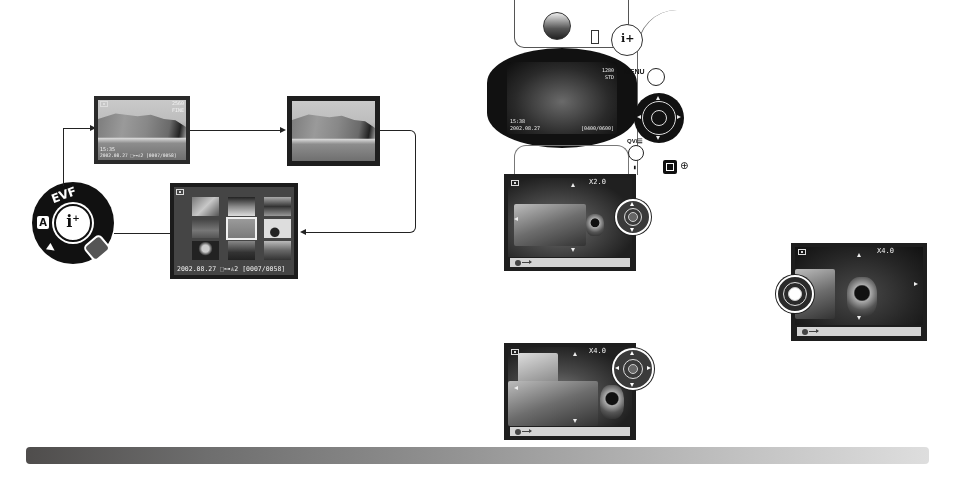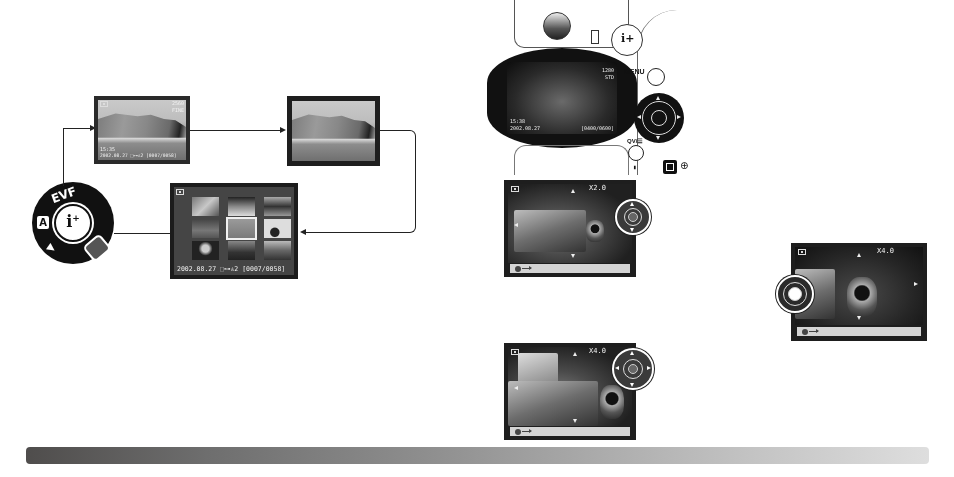--- a/index.html
+++ b/index.html
@@ -161,21 +161,21 @@
   <div class="abs" style="left:140px; top:137px; font-family:'Liberation Sans',sans-serif; font-size:6px; font-weight:bold;">QV/☰</div>
   <div class="abs" style="left:141px; top:145px; width:16px; height:16px; border-radius:50%; border:1.5px solid #222; background:#fff;"></div>
   <div class="abs" style="left:146px; top:163px; font-size:6px;">▮</div>
 
   <div class="abs" style="left:176px; top:160px; width:14px; height:14px; background:#111; border-radius:2px;">
     <div class="abs" style="left:3px; top:3px; width:8px; height:8px; border:1.5px solid #fff;"></div>
   </div>
   <div class="abs" style="left:193px; top:160px; font-size:10px; font-family:'DejaVu Sans',sans-serif;">⊕</div>
 </div>
 
-<div class="lcd" style="left:504px; top:180px; width:132px; height:97px; background:#1e1e1e;">
+<div class="lcd" style="left:504px; top:174px; width:132px; height:97px; background:#1e1e1e;">
   <div class="photo still" style="left:4px; top:4px; width:124px; height:79px;">
     <div class="box" style="left:6px; top:26px; width:72px; height:42px;"></div>
     <div class="jar" style="left:78px; top:36px; width:18px; height:22px;"></div>
   </div>
   <div class="mode-icon" style="left:7px; top:6px;"></div>
   <div class="lcd-text" style="left:85px; top:5px; font-size:7px;">X2.0</div>
   <div class="tri up" style="left:67px; top:9px;"></div>
   <div class="tri down" style="left:67px; top:74px;"></div>
   <div class="tri left" style="left:10px; top:43px;"></div>
   <div class="lcd-bar" style="top:84px;">

